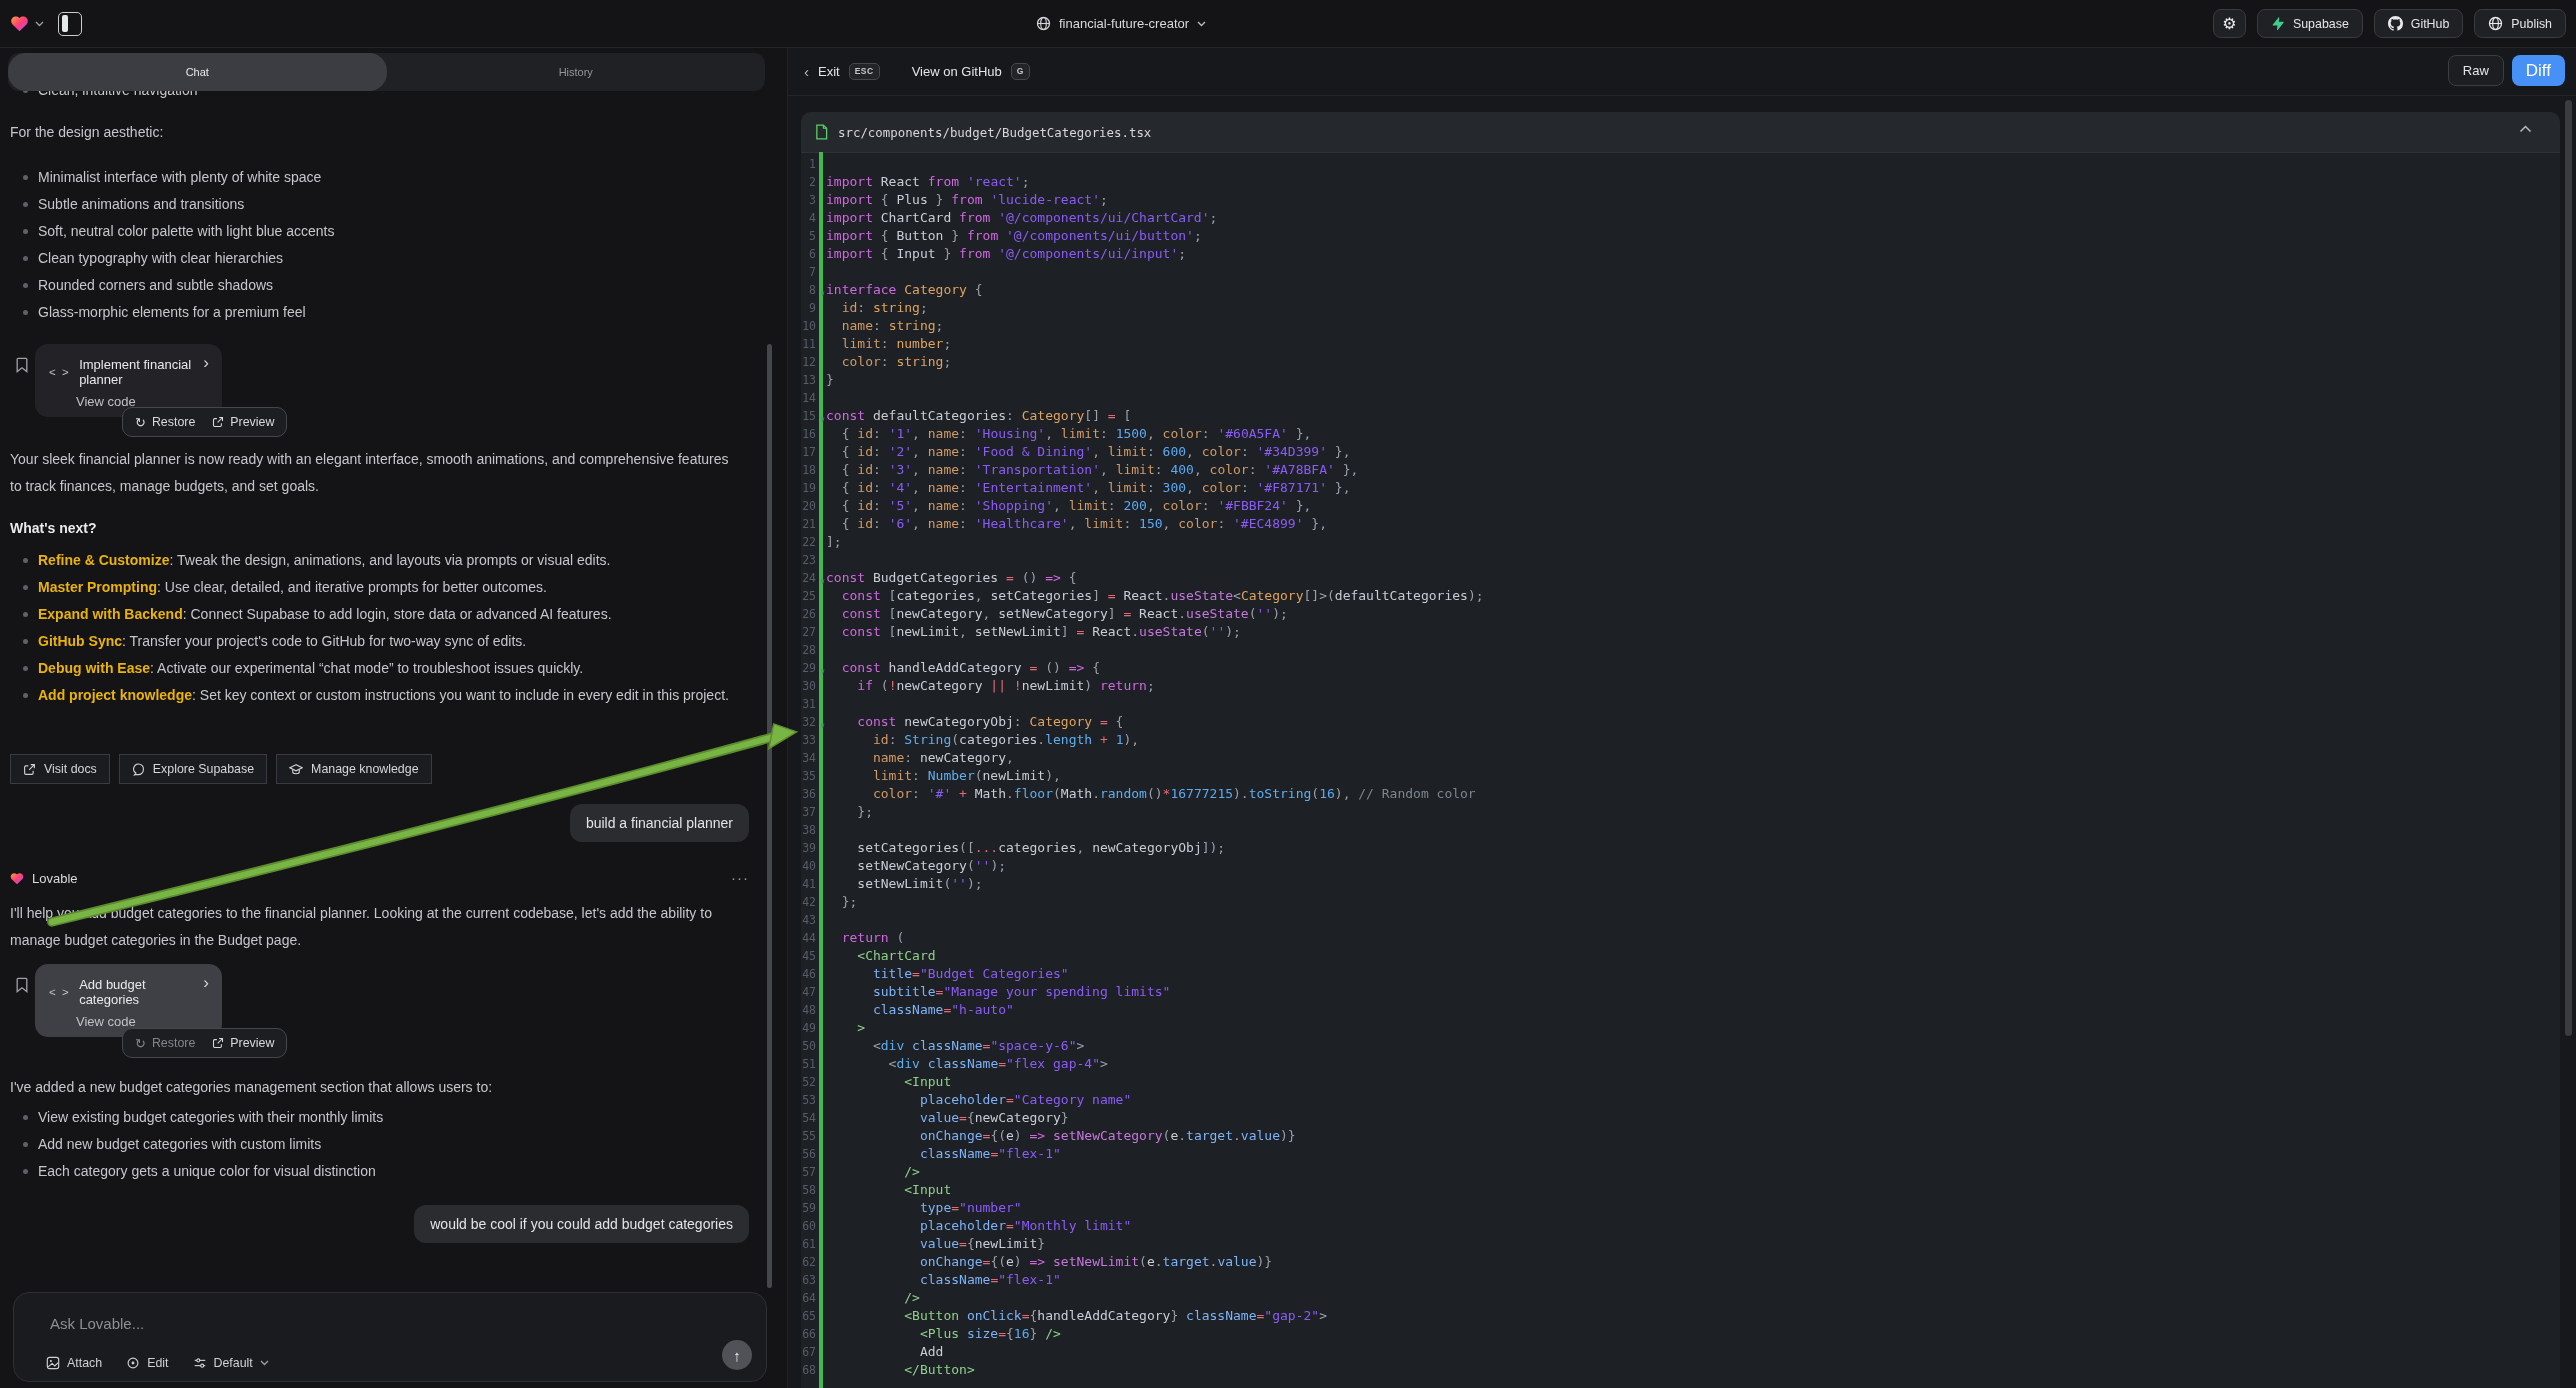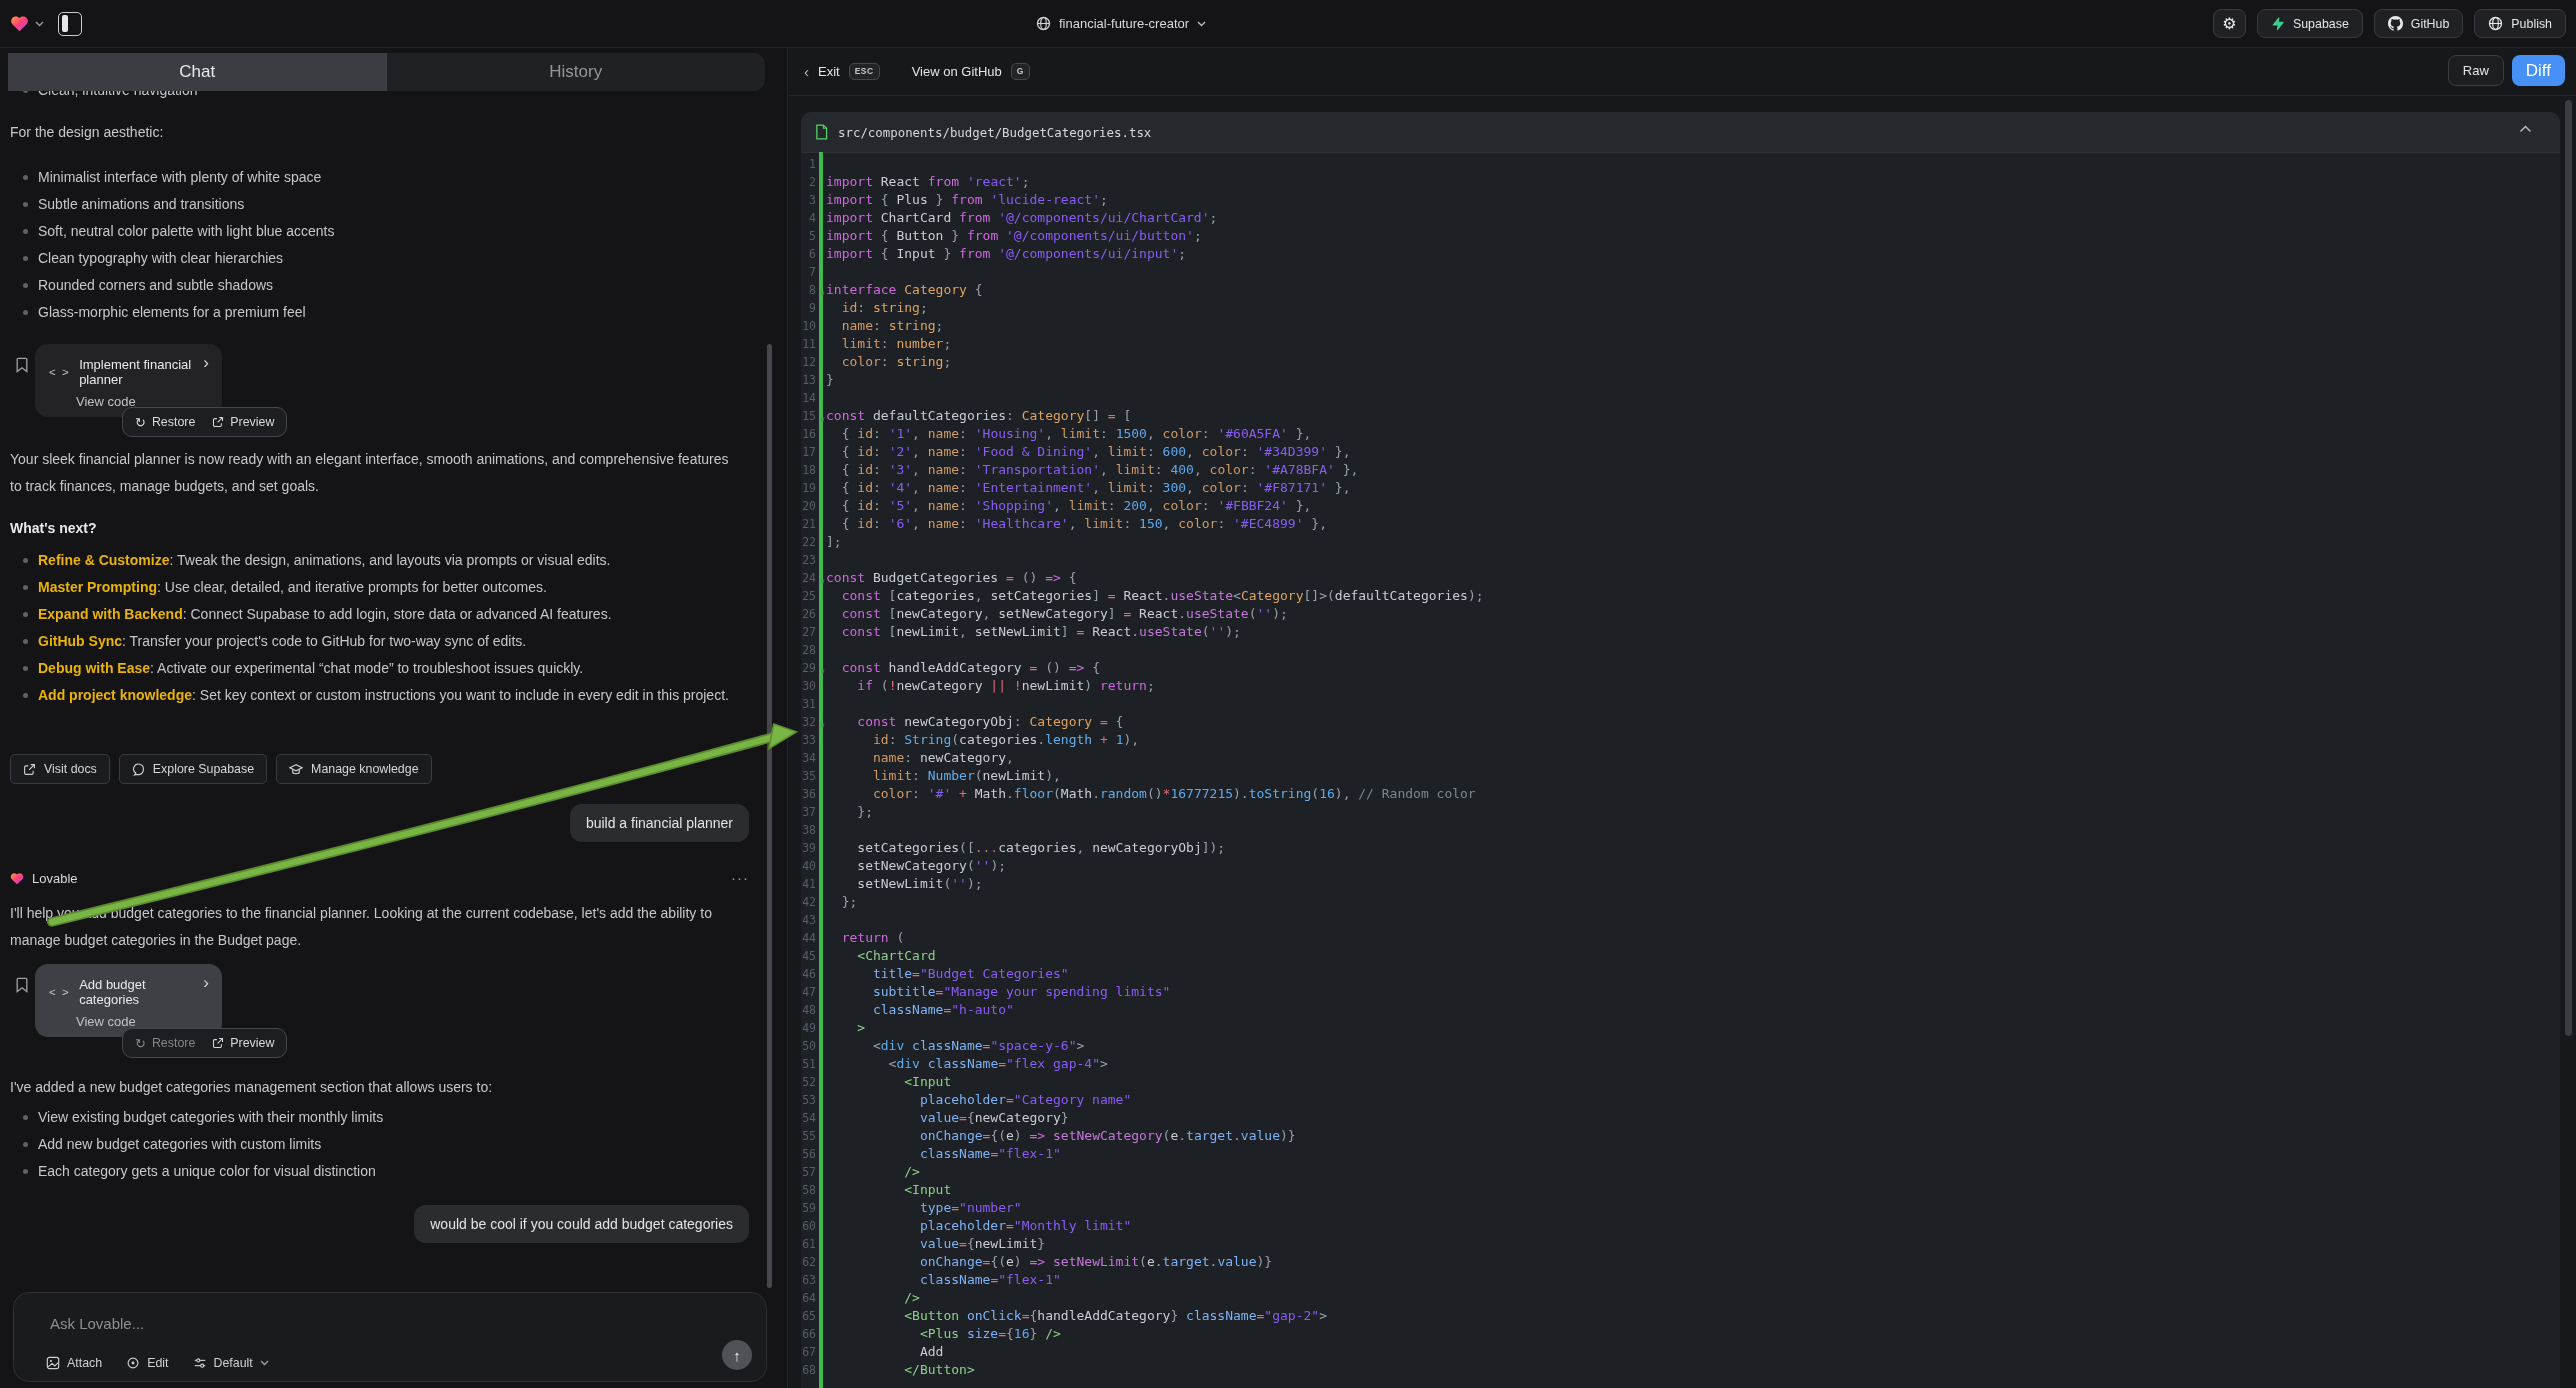--- a/index.html
+++ b/index.html
@@ -19,22 +19,22 @@
   .tb-iconbtn{width:33px;justify-content:center;padding:0;}
   .gear{font-size:16px;color:#e8e9eb;line-height:1;}
   .toggle-btn{width:22px;height:22px;border:1.6px solid #caccd0;border-radius:5px;position:relative;}
   .toggle-btn::after{content:"";position:absolute;left:2.5px;top:2.5px;bottom:2.5px;width:6px;
           background:#e6e7e9;border-radius:2px;}
 
   
   .chat{position:absolute;left:0;top:47px;width:787px;bottom:0;background:#141416;overflow:hidden;}
   .tabs{position:absolute;left:8px;top:6px;width:757px;height:38px;background:#202124;
         border-radius:11px;display:flex;padding:0;box-sizing:border-box;z-index:4;}
-  .tab{flex:1;display:flex;align-items:center;justify-content:center;font-size:17px;
-       color:#95969b;border-radius:0;cursor:pointer;}
+  .tab{flex:1;display:flex;align-items:center;justify-content:center;font-size:11px;
+       color:#95969b;border-radius:18px;cursor:pointer;}
   .tab.active{background:#3c3d42;color:#e7e8ea;}
 
   .msg{position:absolute;left:10px;right:50px;color:#c5c7cb;font-size:14px;line-height:27px;}
   .hd{font-weight:bold;color:#e9eaec;}
   ul.blist{list-style:none;margin:0;padding:0;}
   ul.blist li{position:relative;padding-left:28px;line-height:27px;}
   ul.blist li::before{content:"";position:absolute;left:13px;top:11px;width:5px;height:5px;
         border-radius:50%;background:#5f6166;}
   ul.blist li b{color:#eab308;}
 
@@ -48,21 +48,21 @@
   .viewcode{margin-top:7px;margin-left:27px;font-size:13px;color:#c0c2c6;cursor:pointer;}
   .bookmark{position:absolute;left:-20px;top:13px;}
   .chip{position:absolute;left:87px;display:flex;align-items:center;gap:17px;height:28px;
         background:#1d1e22;border:1px solid #46474d;border-radius:10px;padding:0 12px;
         font-size:12.4px;color:#d8d9dc;white-space:nowrap;z-index:3;}
   .chip .item{display:flex;align-items:center;gap:6px;cursor:pointer;}
   .chip .dim{color:#85868b;}
   .rturn{font-size:13px;line-height:1;}
 
   .actions{position:absolute;left:10px;display:flex;gap:9px;}
-  .act-btn{height:30px;border:1px solid #3a3b40;background:#1b1c1f;border-radius:5px;
+  .act-btn{height:30px;border:1px solid #3a3b40;background:#1b1c1f;border-radius:0;
         display:flex;align-items:center;gap:8px;padding:0 12px;font-size:12.4px;color:#d6d7da;cursor:pointer;}
 
   .bubble{position:absolute;right:38px;background:#2b2c30;border-radius:12px;padding:11px 16px;
         font-size:14px;color:#e3e4e7;white-space:nowrap;}
 
   .lv-hdr{position:absolute;left:10px;right:38px;display:flex;align-items:center;gap:8px;
         color:#dadbde;font-size:13px;}
   .lv-dots{position:absolute;right:0;top:-2px;color:#9b9ca1;font-size:15px;letter-spacing:1px;cursor:pointer;}
 
   .chat-sb{position:absolute;left:767px;top:297px;width:5px;height:944px;background:#46474c;border-radius:3px;}

